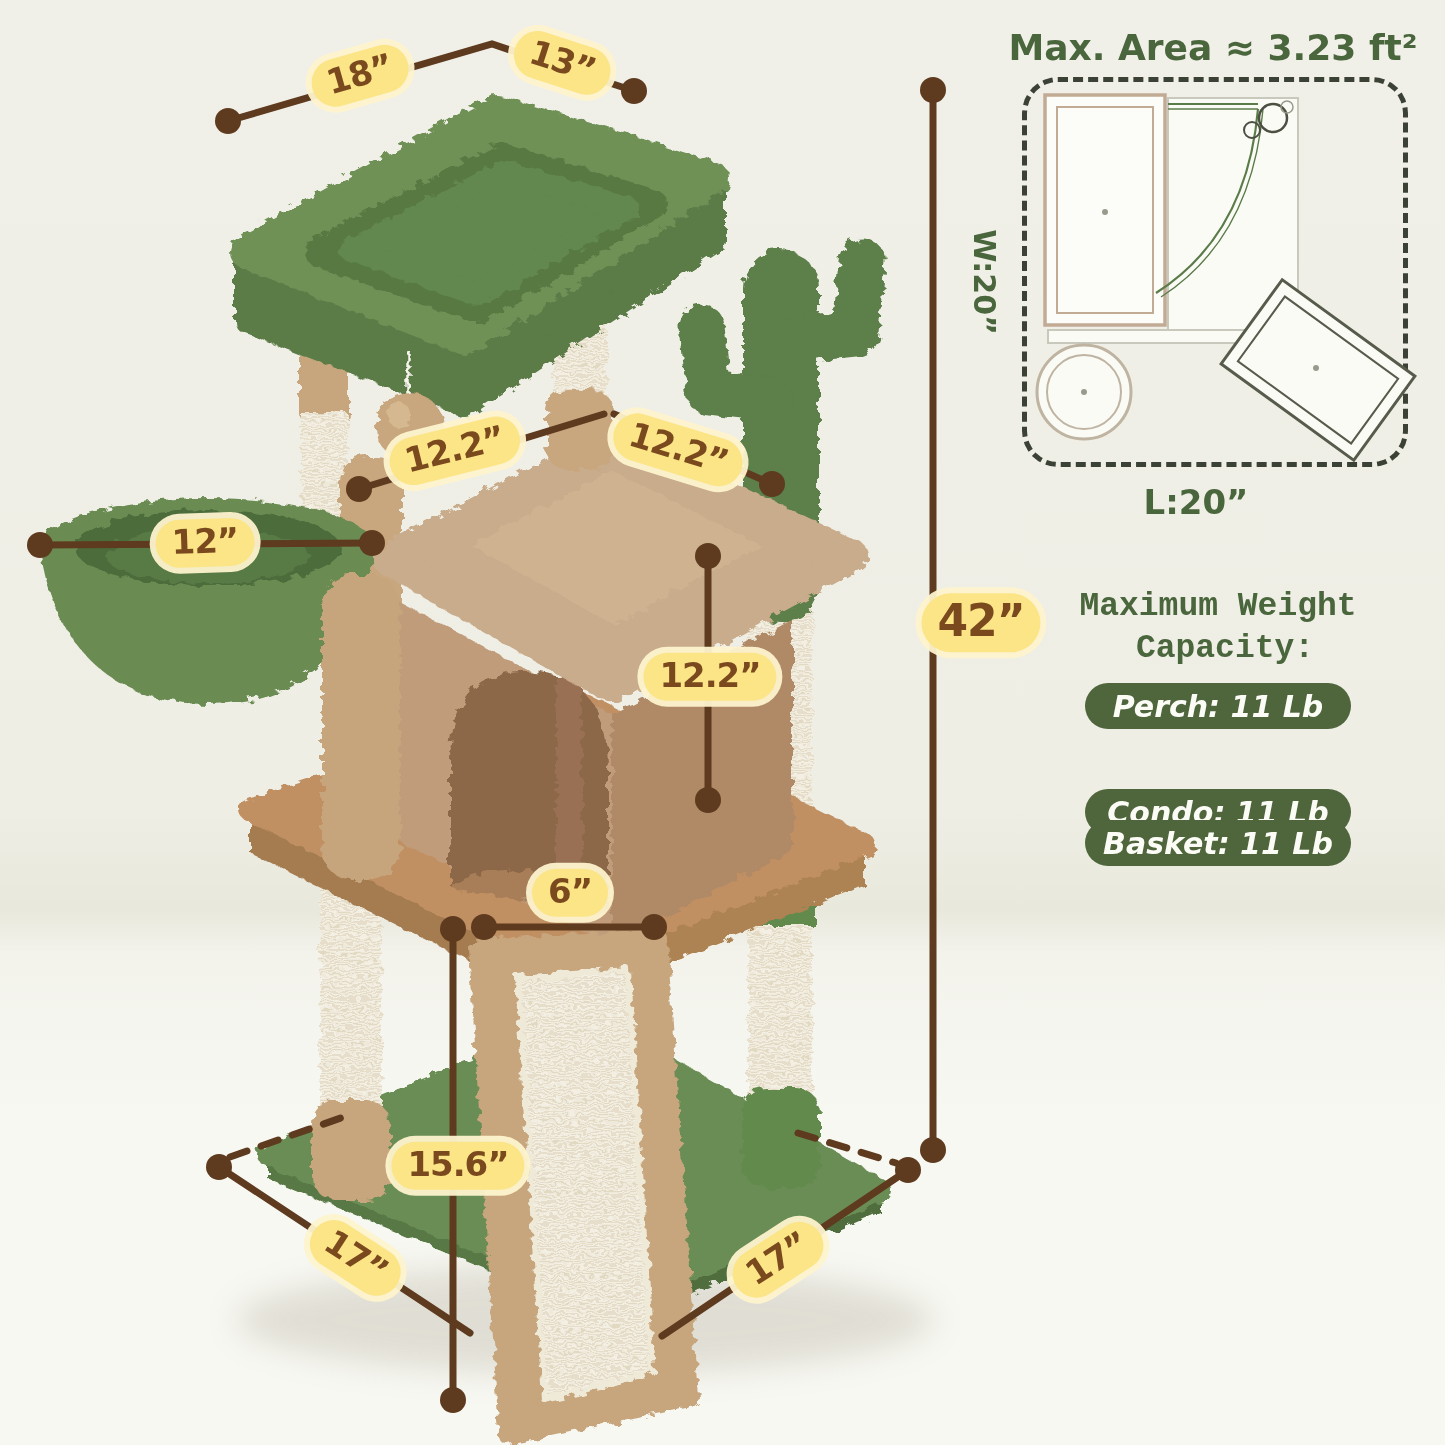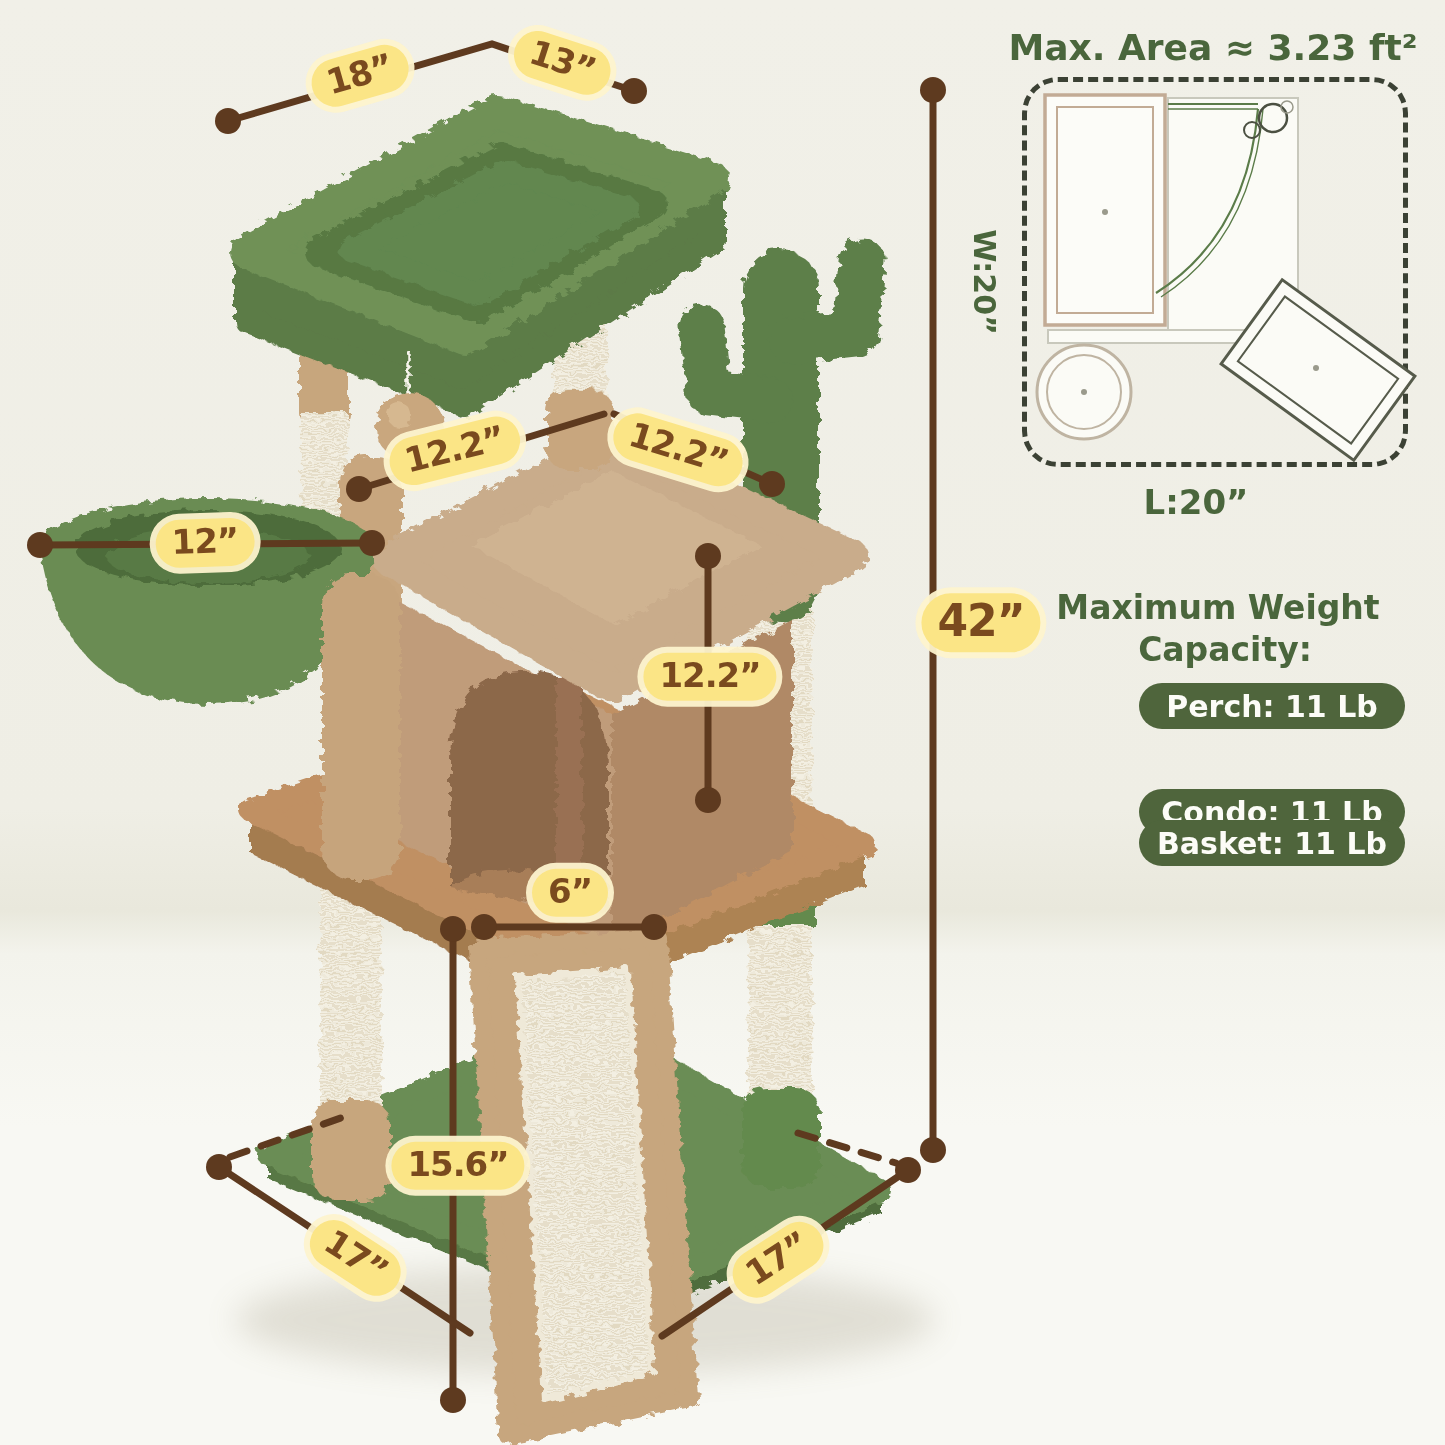--- a/index.html
+++ b/index.html
@@ -39,28 +39,28 @@
   .w-label{
     position:absolute;left:984px;top:282px;transform:translate(-50%,-50%) rotate(90deg);
     color:#4a663c;font-size:30px;font-weight:bold;white-space:nowrap;z-index:20;
   }
   .l-label{
     position:absolute;left:1196px;top:502px;transform:translate(-50%,-50%);
     color:#4a663c;font-size:34px;font-weight:bold;white-space:nowrap;z-index:20;
   }
   .wt-title{
     position:absolute;left:1218px;transform:translateX(-50%);
-    color:#4a663c;font-size:33px;font-weight:bold;white-space:nowrap;z-index:20;
+    color:#4a663c;font-size:33px;font-weight:bold;white-space:nowrap;z-index:20;font-family:Liberation Mono, monospace;
   }
   .wt1{top:588px;} .wt2{top:630px;margin-left:7px;}
   .wpill{
-    position:absolute;left:1272px;transform:translateX(-50%);
+    position:absolute;left:1218px;transform:translateX(-50%);
     width:266px;height:46px;background:#4f653c;border-radius:26px;
     color:#fcfcf7;font-size:30px;font-weight:bold;
-    display:flex;align-items:center;justify-content:center;white-space:nowrap;z-index:20;
+    display:flex;align-items:center;justify-content:center;white-space:nowrap;z-index:20;font-style:italic;
   }
   .wp1{top:683px;} .wp2{top:750px;margin-top:39px;} .wp3{top:820px;}
 </style>
 </head>
 <body>
 
 <div class="stage">
 
   <svg width="1445" height="1445" viewBox="0 0 1445 1445">
     <defs>

